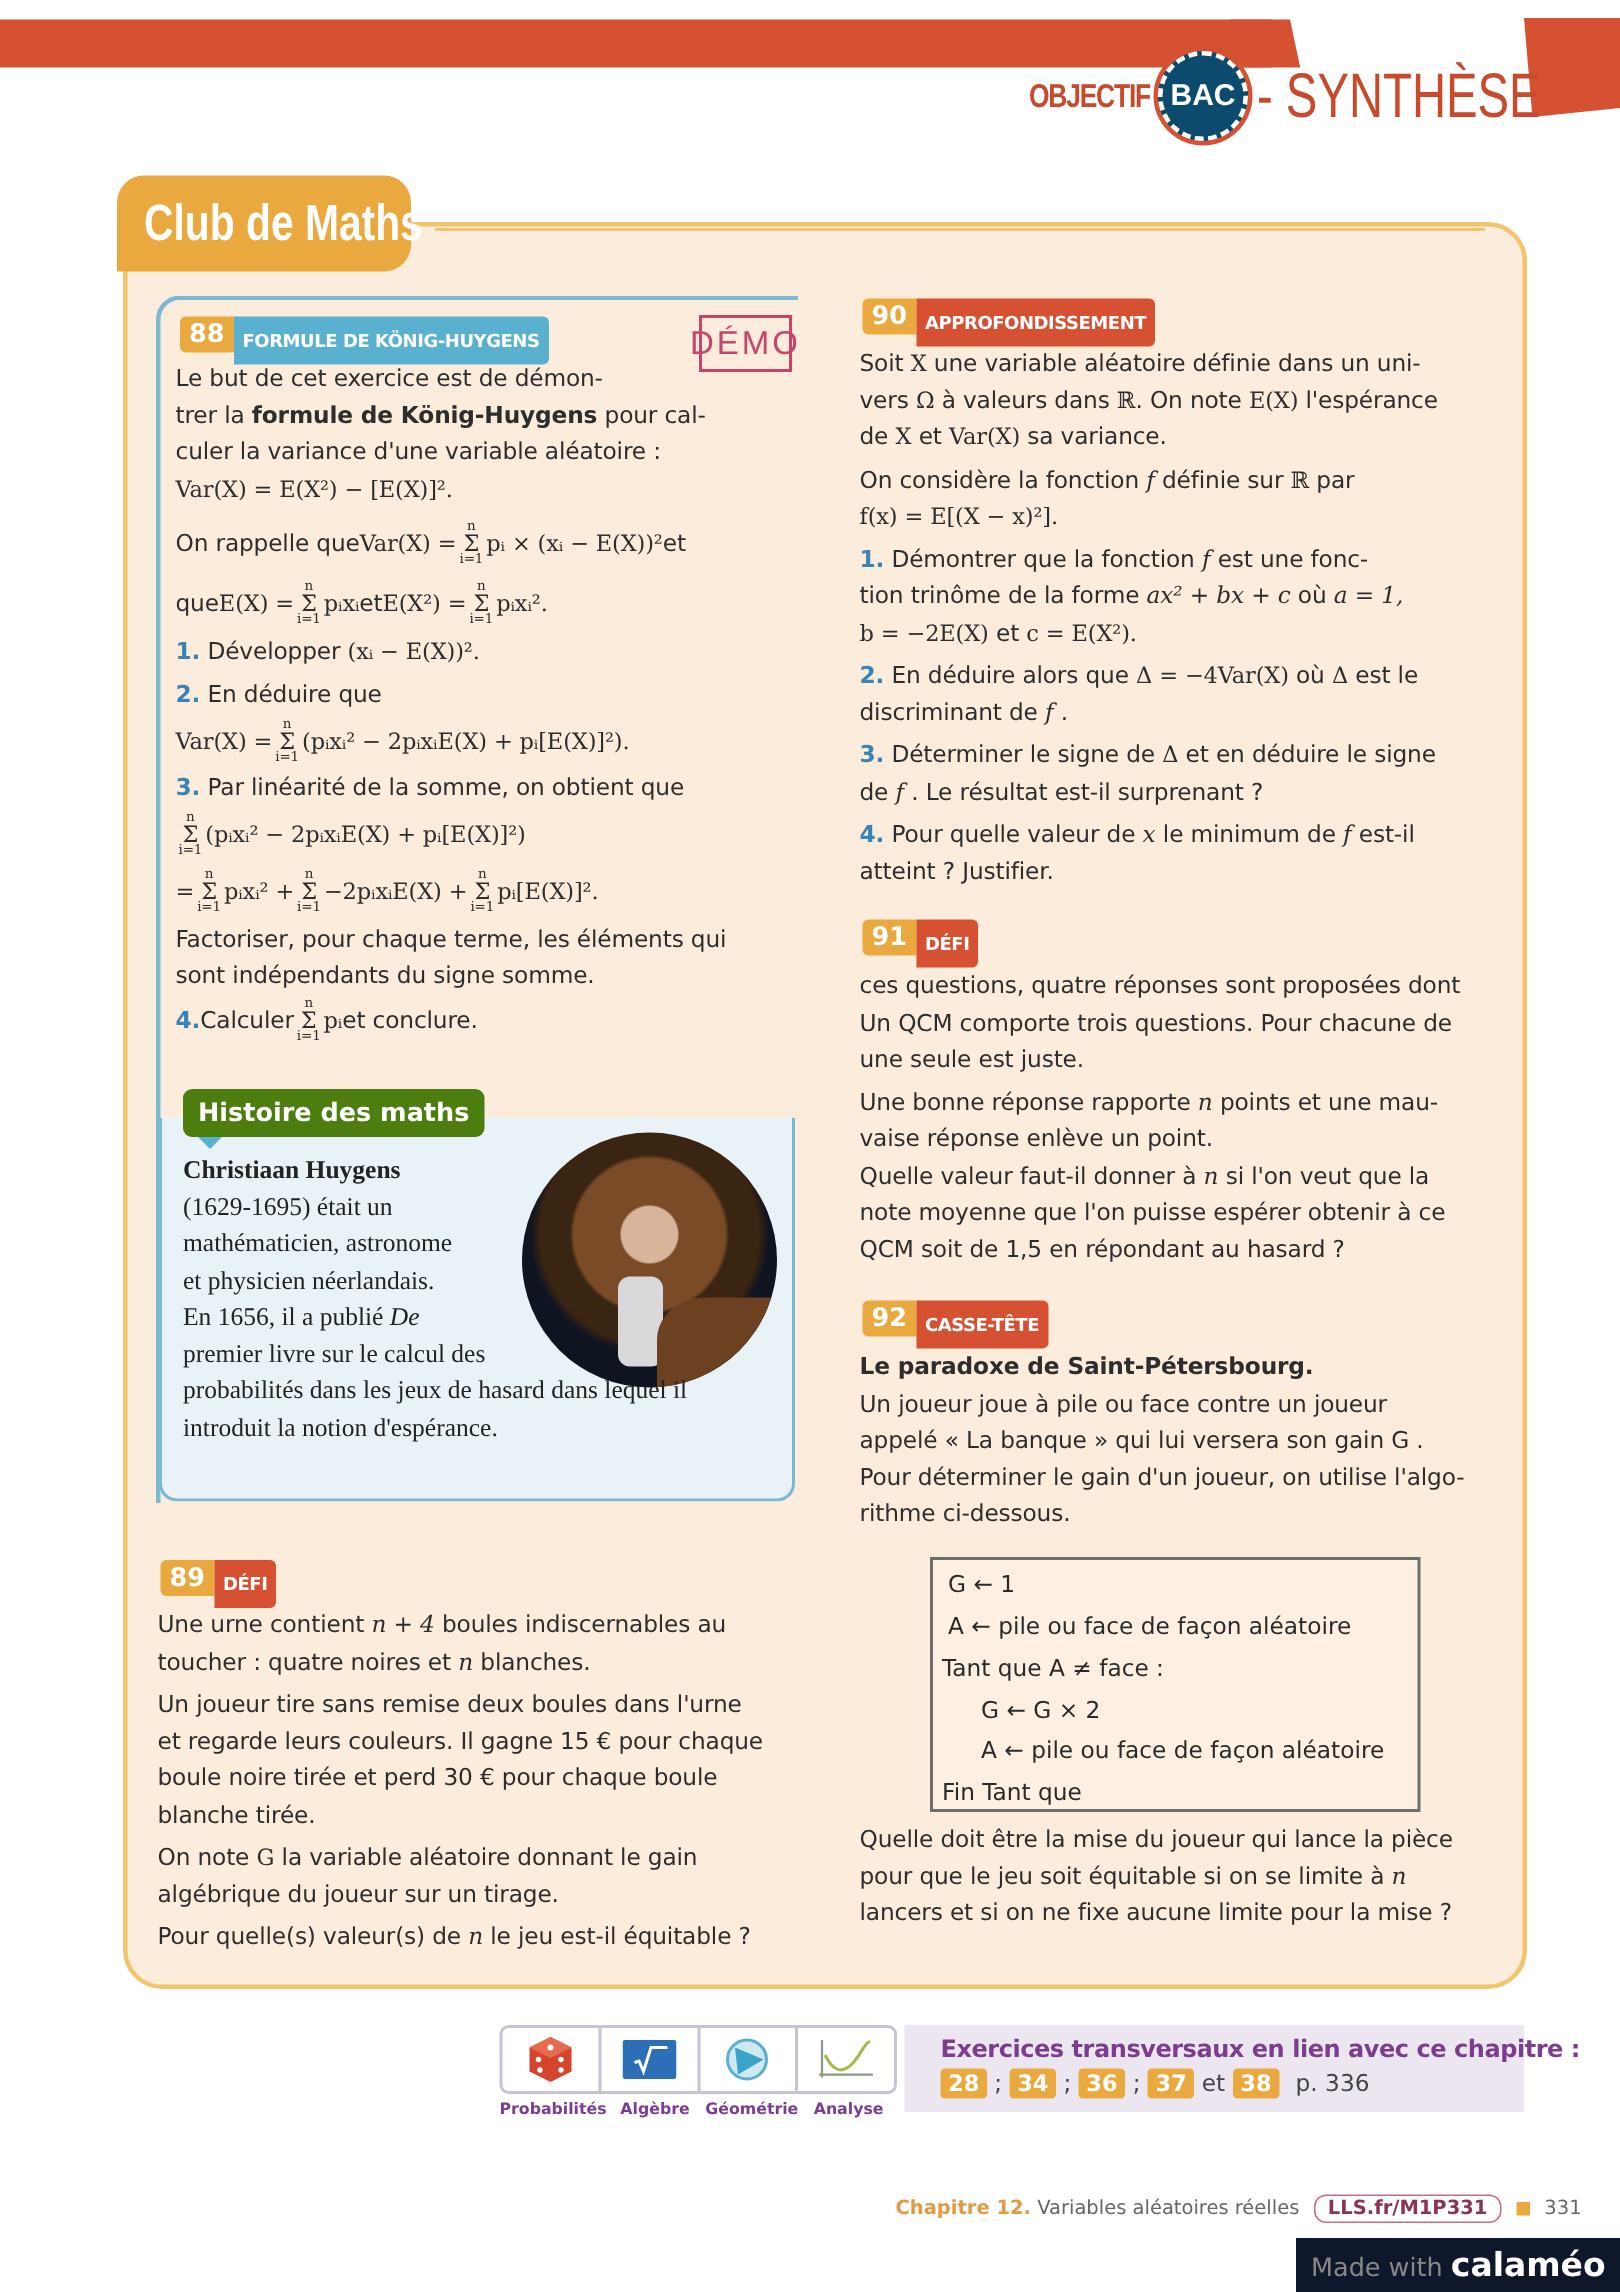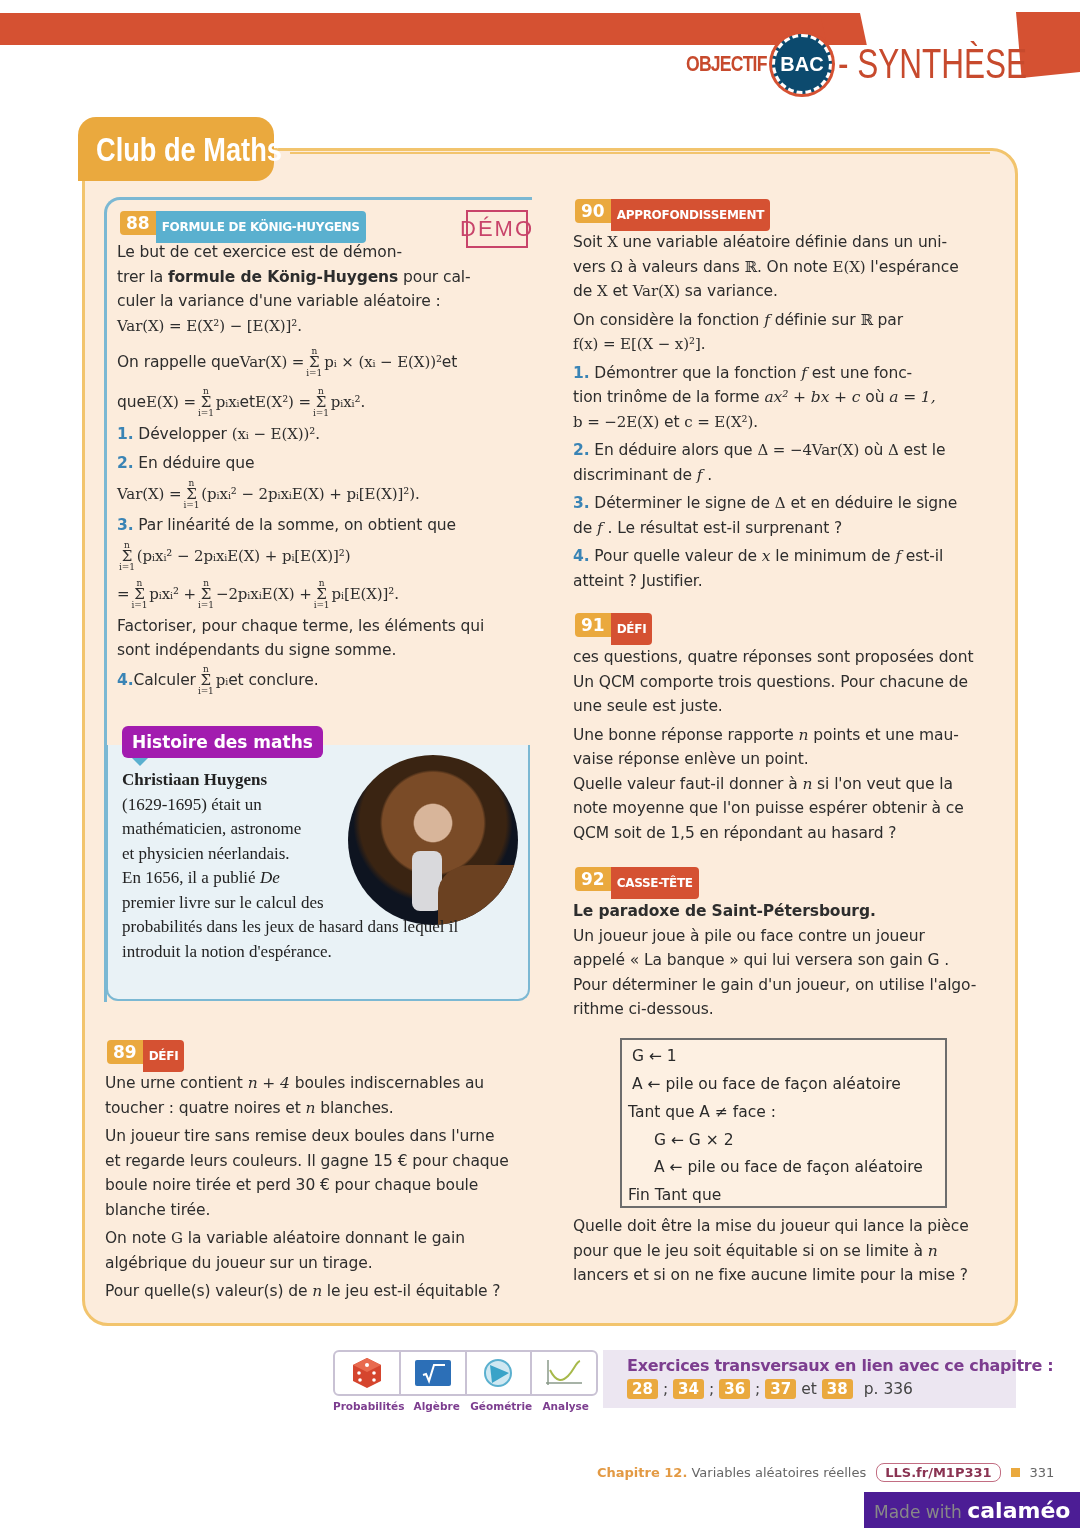--- a/index.html
+++ b/index.html
@@ -32,21 +32,21 @@
   .txt p { margin: 0; }
   .txt .gap { margin-top: 4px; }
   .math { font-family: "DejaVu Serif", serif; font-size: 15px; }
   .it { font-style: italic; font-family: "DejaVu Serif", serif; }
   .q { color: #3a84b5; font-weight: bold; }
   .bold { font-weight: bold; }
   .sum { display: inline-block; vertical-align: middle; text-align: center; font-family: "DejaVu Serif", serif; line-height: 9px; font-size: 9px; margin: 0 2px; }
   .sum .s { font-size: 15px; line-height: 13px; display: block; }
 
   .histoire-box { position: absolute; left: 106px; top: 745px; width: 424px; height: 256px; background: #e9f2f6; border: 2px solid #7bb8d3; border-top: none; border-radius: 0 0 12px 12px; }
-  .histoire-tab { position: absolute; left: 122px; top: 726px; height: 32px; background: #a21caf; color: #fff; font-weight: bold; font-size: 17px; padding: 0 10px; display: flex; align-items: center; border-radius: 6px; }
+  .histoire-tab { position: absolute; left: 122px; top: 726px; height: 32px; background: #4d7c0f; color: #fff; font-weight: bold; font-size: 17px; padding: 0 10px; display: flex; align-items: center; border-radius: 6px; }
   .histoire-tab::after { content: ""; position: absolute; left: 10px; bottom: -8px; border-left: 8px solid transparent; border-right: 8px solid transparent; border-top: 8px solid #5ab0cf; }
   .histoire-text { position: absolute; left: 122px; top: 768px; width: 400px; font-family: "Liberation Serif", serif; font-size: 17px; line-height: 24.5px; color: #222; }
   .portrait { position: absolute; left: 348px; top: 755px; width: 170px; height: 170px; border-radius: 50%; background: radial-gradient(circle at 50% 40%, #d8b59a 0 14%, #7a4b27 15% 38%, #3a2412 40% 55%, #0e1420 60%); overflow: hidden; }
   .portrait .collar { position: absolute; left: 64px; top: 96px; width: 30px; height: 60px; background: #d9d9dc; border-radius: 8px; }
   .portrait .coat { position: absolute; left: 90px; top: 110px; width: 80px; height: 70px; background: #6b4121; border-radius: 40% 0 0 0; }
 
   .algo-box { position: absolute; left: 620px; top: 1038px; width: 327px; height: 170px; border: 2px solid #6d6d6d; background: #fdf0e2; }
   .algo-line { position: absolute; font-size: 15.5px; line-height: 24px; white-space: nowrap; }
 
   .transv { position: absolute; left: 333px; top: 1350px; width: 683px; height: 58px; }
@@ -57,21 +57,21 @@
   .puz-labels span { flex: 1; text-align: center; }
   .transv-panel { position: absolute; left: 270px; top: 0; width: 413px; height: 58px; background: #ece6f1; }
   .transv-title { position: absolute; left: 24px; top: 6px; font-size: 16px; font-weight: bold; color: #7c3d8f; white-space: nowrap; letter-spacing: -0.3px; }
   .transv-row { position: absolute; left: 24px; top: 29px; display: flex; align-items: center; gap: 5px; font-size: 15.5px; color: #444; white-space: nowrap; }
   .chip { background: #eaa93e; color: #fff; font-weight: bold; font-size: 15px; padding: 1px 5px; border-radius: 3px; }
 
   .footer { position: absolute; left: 597px; top: 1463px; display: flex; align-items: center; gap: 10px; font-size: 13px; color: #666; white-space: nowrap; }
   .footer .chap { color: #e39a44; font-weight: bold; }
   .footer .link { border: 1.5px solid #c26d82; color: #8a3352; font-weight: bold; border-radius: 8px; padding: 1px 8px; font-size: 13px; }
   .footer .sq { width: 9px; height: 9px; background: #eaa93e; display: inline-block; }
-  .calameo { position: absolute; left: 864px; top: 1492px; width: 216px; height: 36px; background: #4c1d95; color: #fff; font-size: 22px; padding: 6px 0 0 10px; white-space: nowrap; overflow: hidden; }
+  .calameo { position: absolute; left: 864px; top: 1492px; width: 216px; height: 36px; background: #0f172a; color: #fff; font-size: 22px; padding: 6px 0 0 10px; white-space: nowrap; overflow: hidden; }
   .calameo .made { color: #888; font-size: 17px; }
   .calameo .brand { font-weight: bold; }
 </style>
 </head>
 <body>
 
 <div class="top-bar"></div>
 <div class="top-bar-tip"></div>
 <div class="corner-flag"></div>
 <div class="header-title">

